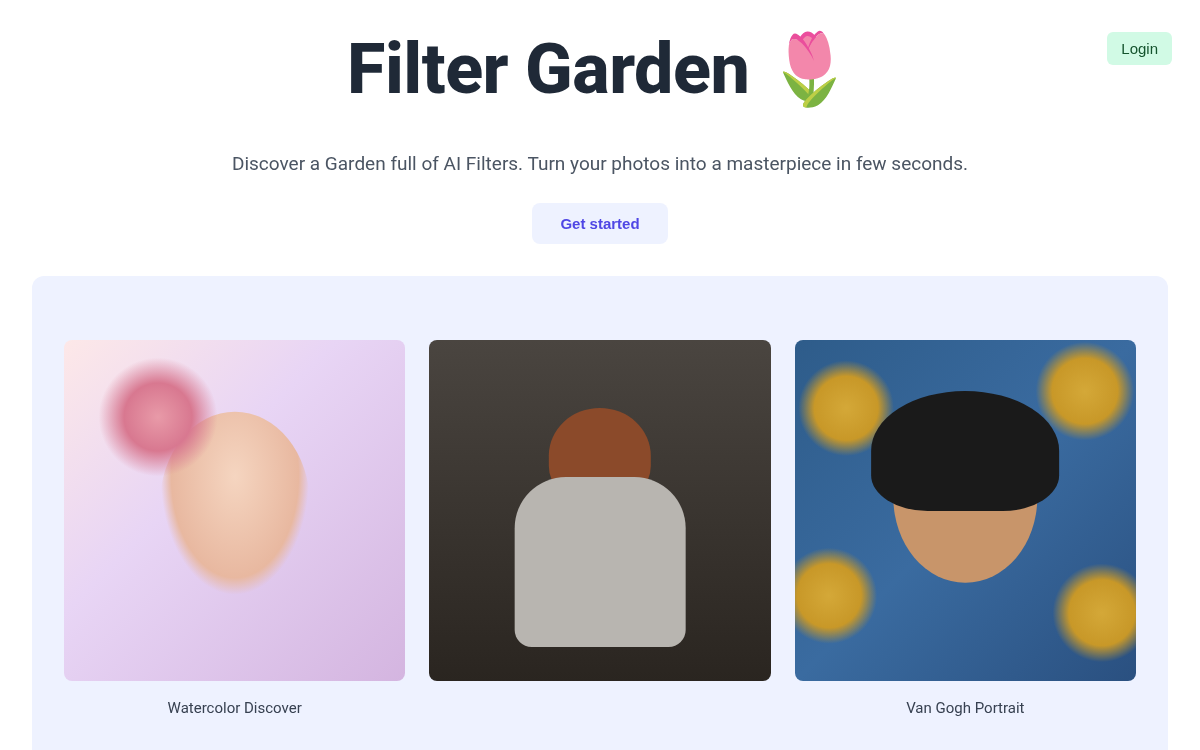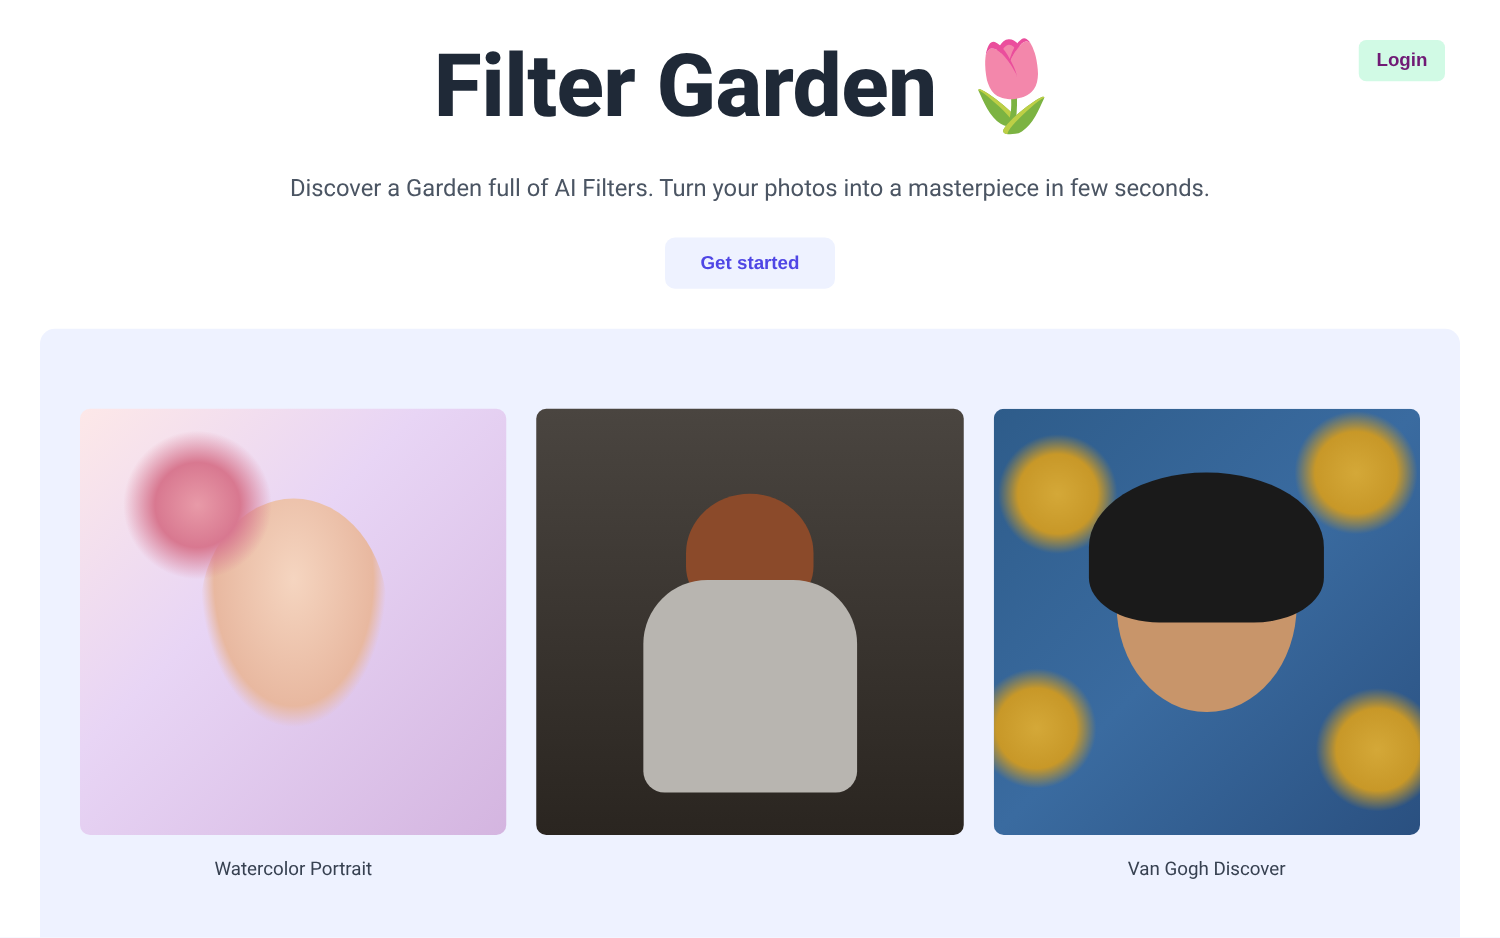--- a/index.html
+++ b/index.html
@@ -14,47 +14,47 @@
       color: #1f2937;
       width: 1200px;
       height: 750px;
       overflow: hidden;
       position: relative;
     }
     
     .login-btn {
       position: absolute;
       top: 32px;
-      right: 44px;
+      right: 28px;
       background: #d1fae5;
-      color: #701a75;
+      color: #14532d;
       border: none;
       padding: 8px 14px;
       border-radius: 6px;
       font-size: 15px;
-      font-weight: 700;
+      font-weight: 400;
       cursor: pointer;
     }
     
     .hero {
       text-align: center;
       padding-top: 28px;
     }
     
     .title {
       font-size: 70px;
       font-weight: 800;
       color: #1f2937;
       letter-spacing: -0.5px;
     }
     
     .subtitle {
       font-size: 19px;
       color: #4b5563;
-      margin-top: 28px;
+      margin-top: 42px;
       font-weight: 400;
     }
     
     .get-started {
       display: inline-block;
       margin-top: 28px;
       background: #eef2ff;
       color: #4f46e5;
       border: none;
       padding: 12px 28px;
@@ -209,30 +209,30 @@
   <h1 class="title">Filter Garden 🌷</h1>
   <p class="subtitle">Discover a Garden full of AI Filters. Turn your photos into a masterpiece in few seconds.</p>
   <button class="get-started">Get started</button>
 </div>
 
 <div class="gallery">
   <div class="cards">
 
     <div class="card">
       <div class="card-image img-watercolor"></div>
-      <div class="card-label">Watercolor Portrait</div>
+      <div class="card-label">Watercolor Discover</div>
     </div>
 
     <div class="card">
       <div class="card-image img-rpg"></div>
     </div>
 
     <div class="card">
       <div class="card-image img-vangogh"></div>
-      <div class="card-label">Van Gogh Discover</div>
+      <div class="card-label">Van Gogh Portrait</div>
     </div>
 
     <div class="card row2">
       <div class="img-bottomrow img-b1"></div>
     </div>
     <div class="card row2">
       <div class="img-bottomrow img-b2"></div>
     </div>
     <div class="card row2">
       <div class="img-bottomrow img-b3"></div>

